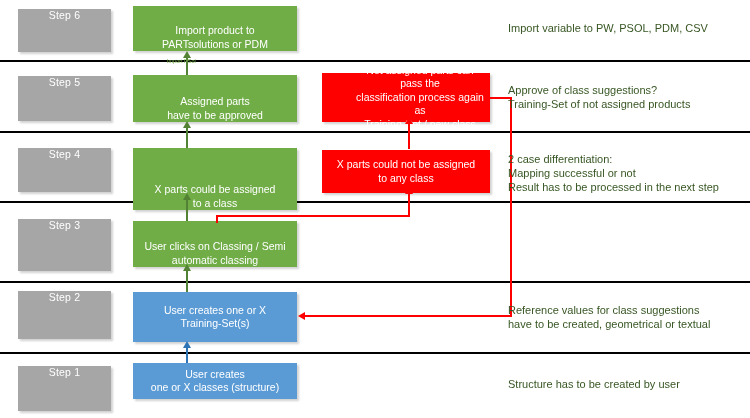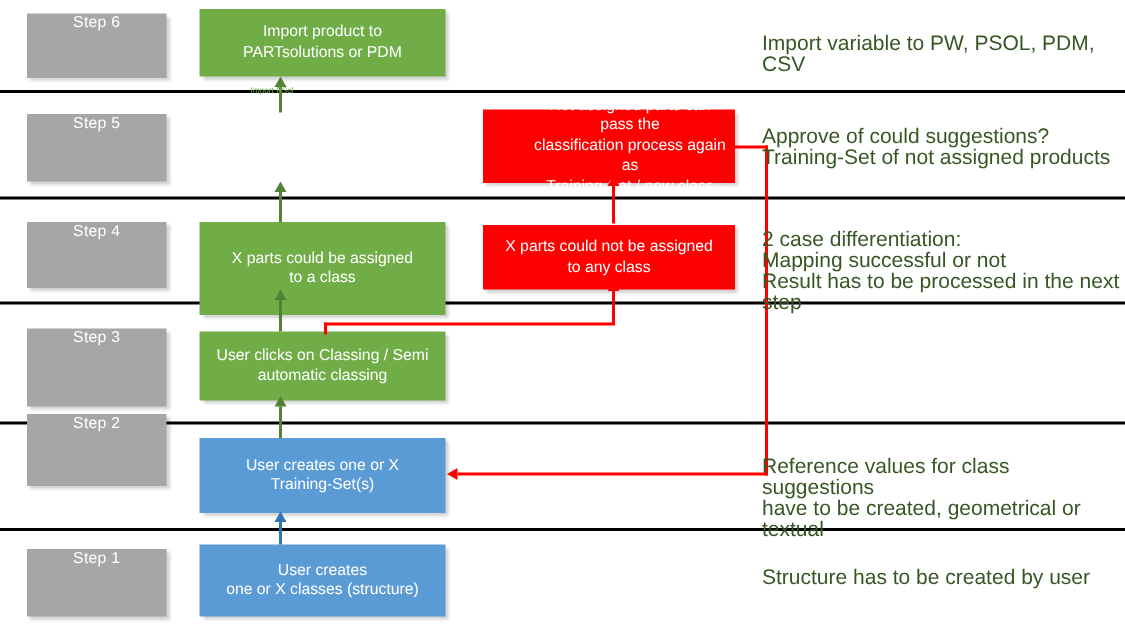--- a/index.html
+++ b/index.html
@@ -46,34 +46,34 @@
     align-items: center;
     justify-content: center;
     text-align: center;
     color: #ffffff;
     font-size: 10.5px;
     line-height: 13.5px;
     padding: 0 4px;
     box-sizing: border-box;
     box-shadow: 2px 2px 2px rgba(0,0,0,0.18);
   }
-  .pbox.green { background: #70ad47; }
+  .pbox.green { background: #70ad47; align-items: flex-end; }
   .pbox.blue  { background: #5b9bd5; }
   .pbox.red   { background: #ff0000; }
 
   .col-main { left: 133px; width: 164px; }
   .col-alt  { left: 322px; width: 168px; }
 
   
   .note {
     position: absolute;
     left: 508px;
     width: 240px;
     color: #375623;
-    font-size: 14px;
+    font-size: 11px;
     line-height: 14px;
     white-space: pre-line;
   }
   .v-line {
     position: absolute;
     width: 2px;
   }
   .h-line {
     position: absolute;
     height: 2px;
@@ -121,44 +121,48 @@
   </div>
   <div class="step-box" style="top:76px; height:45px">
     <span>Step 5</span>
   </div>
   <div class="step-box" style="top:148px;height:44px">
     <span>Step 4</span>
   </div>
   <div class="step-box" style="top:219px;height:52px">
     <span>Step 3</span>
   </div>
-  <div class="step-box" style="top:276px;height:48px">
+  <div class="step-box" style="top:291px;height:48px">
     <span>Step 2</span>
   </div>
   <div class="step-box" style="top:366px;height:45px">
     <span>Step 1</span>
   </div>
 
   <div class="pbox green col-main" style="top:6px;  height:45px">
     <span style="white-space: pre-line;">Import product to
 PARTsolutions or PDM</span>
   </div>
+  <div class="pbox green col-main" style="top:75px; height:47px">
+    <span style="white-space: pre-line;">Assigned parts
+have to be approved</span>
+  </div>
   <div class="pbox green col-main" style="top:148px;height:62px">
     <span style="white-space: pre-line;">X parts could be assigned
 to a class</span>
   </div>
   <div class="pbox green col-main" style="top:221px;height:46px">
     <span style="white-space: pre-line;">User clicks on Classing / Semi
 automatic classing</span>
   </div>
   <div class="pbox blue col-main" style="top:292px;height:50px">
     <span style="white-space: pre-line;">User creates one or X
 Training-Set(s)</span>
   </div>
-  <div class="pbox blue col-main" style="top:363px;height:48px">
+  <div class="pbox blue col-main" style="top:363px;height:36px">
     <span style="white-space: pre-line;">User creates
 one or X classes (structure)</span>
   </div>
 
   <div class="pbox red col-alt" style="top:73px;  height:49px">
     <span style="white-space: pre-line; margin-left: 28px;">Not assigned parts can pass the
 classification process again as
 Training-Set / new class</span>
   </div>
   <div class="pbox red col-alt" style="top:150px; height:43px">
@@ -189,21 +193,21 @@
 
   <div class="v-line red-stroke" style="left:408px; top:124px; height:25px"></div>
   <div class="arrow-up red-head" style="left:405px; top:117px"></div>
 
   <div class="h-line red-stroke" style="left:490px; top:97px;  width:22px"></div>
   <div class="v-line red-stroke" style="left:510px; top:97px;  height:220px"></div>
   <div class="h-line red-stroke" style="left:305px; top:315px; width:207px"></div>
   <div class="arrow-left red-head" style="left:298px; top:312px"></div>
 
   <div class="note" style="top:21px">Import variable to  PW, PSOL, PDM, CSV</div>
-  <div class="note" style="top:83px">Approve of could suggestions?
+  <div class="note" style="top:83px">Approve of class suggestions?
 Training-Set of not assigned products</div>
   <div class="note" style="top:152px">2 case differentiation:
 Mapping successful or not
 Result has to be processed in the next step</div>
   <div class="note" style="top:303px">Reference values for class suggestions
 have to be created, geometrical or textual</div>
   <div class="note" style="top:377px">Structure has to be created by user</div>
 
 </div>
 

